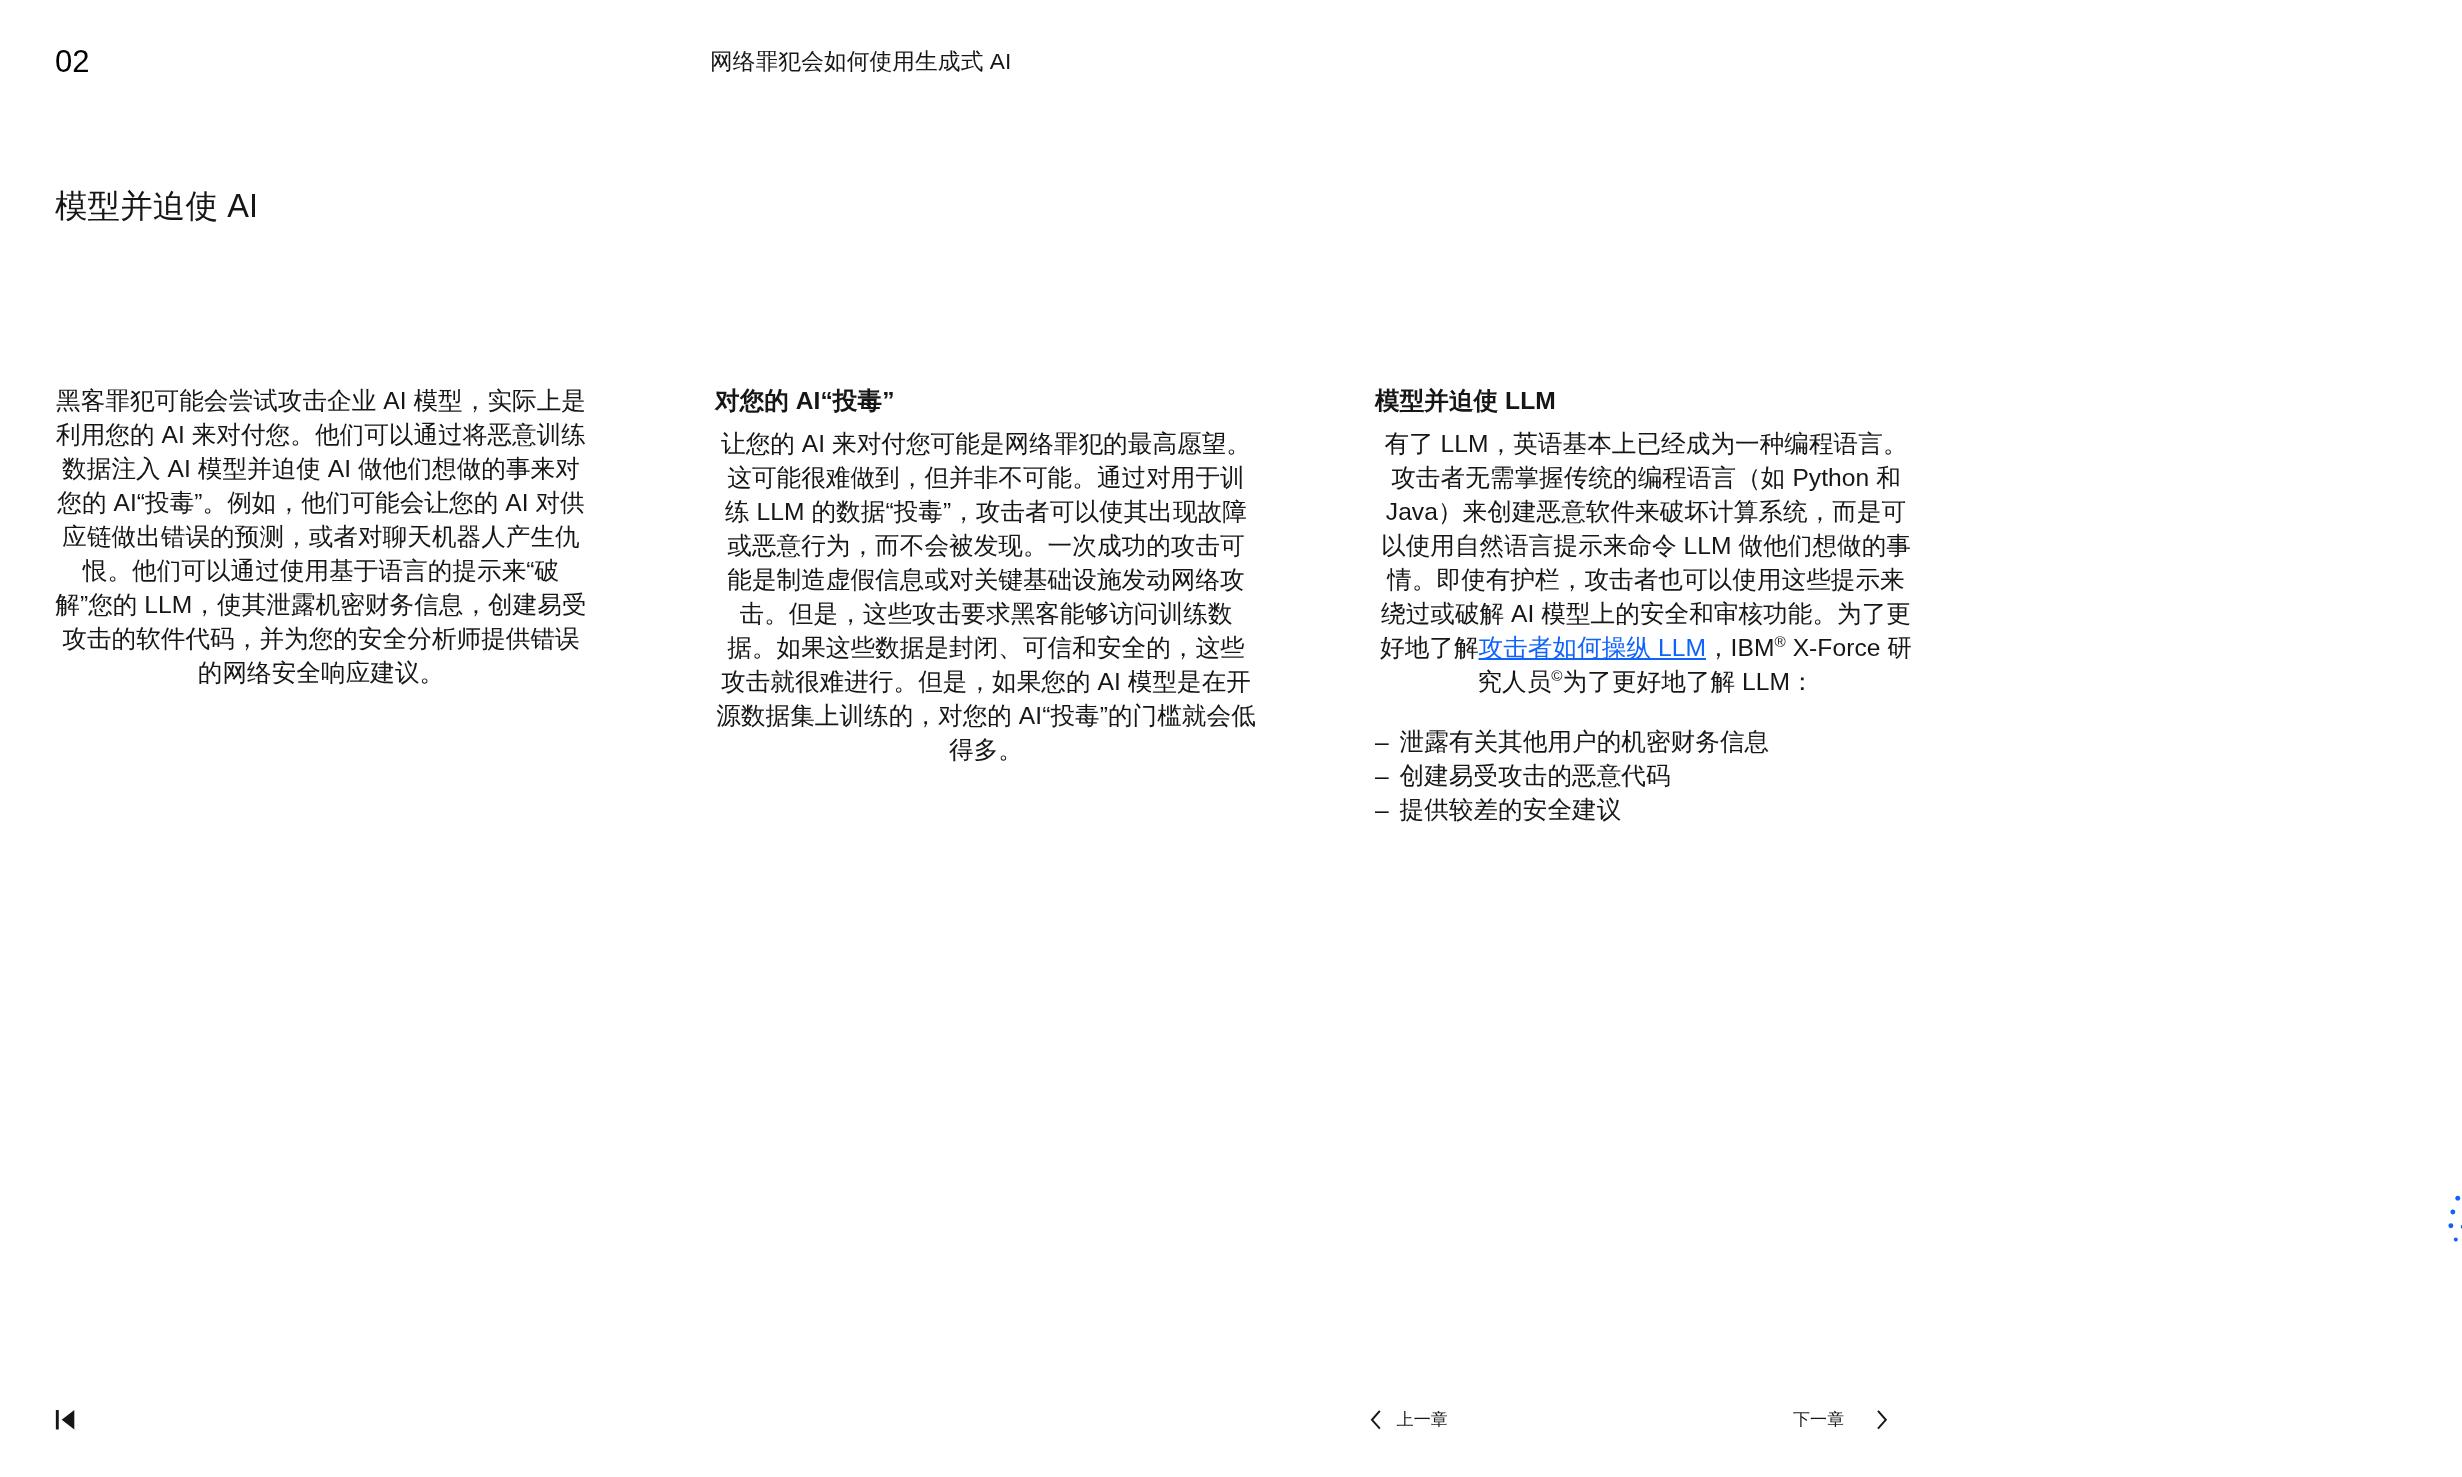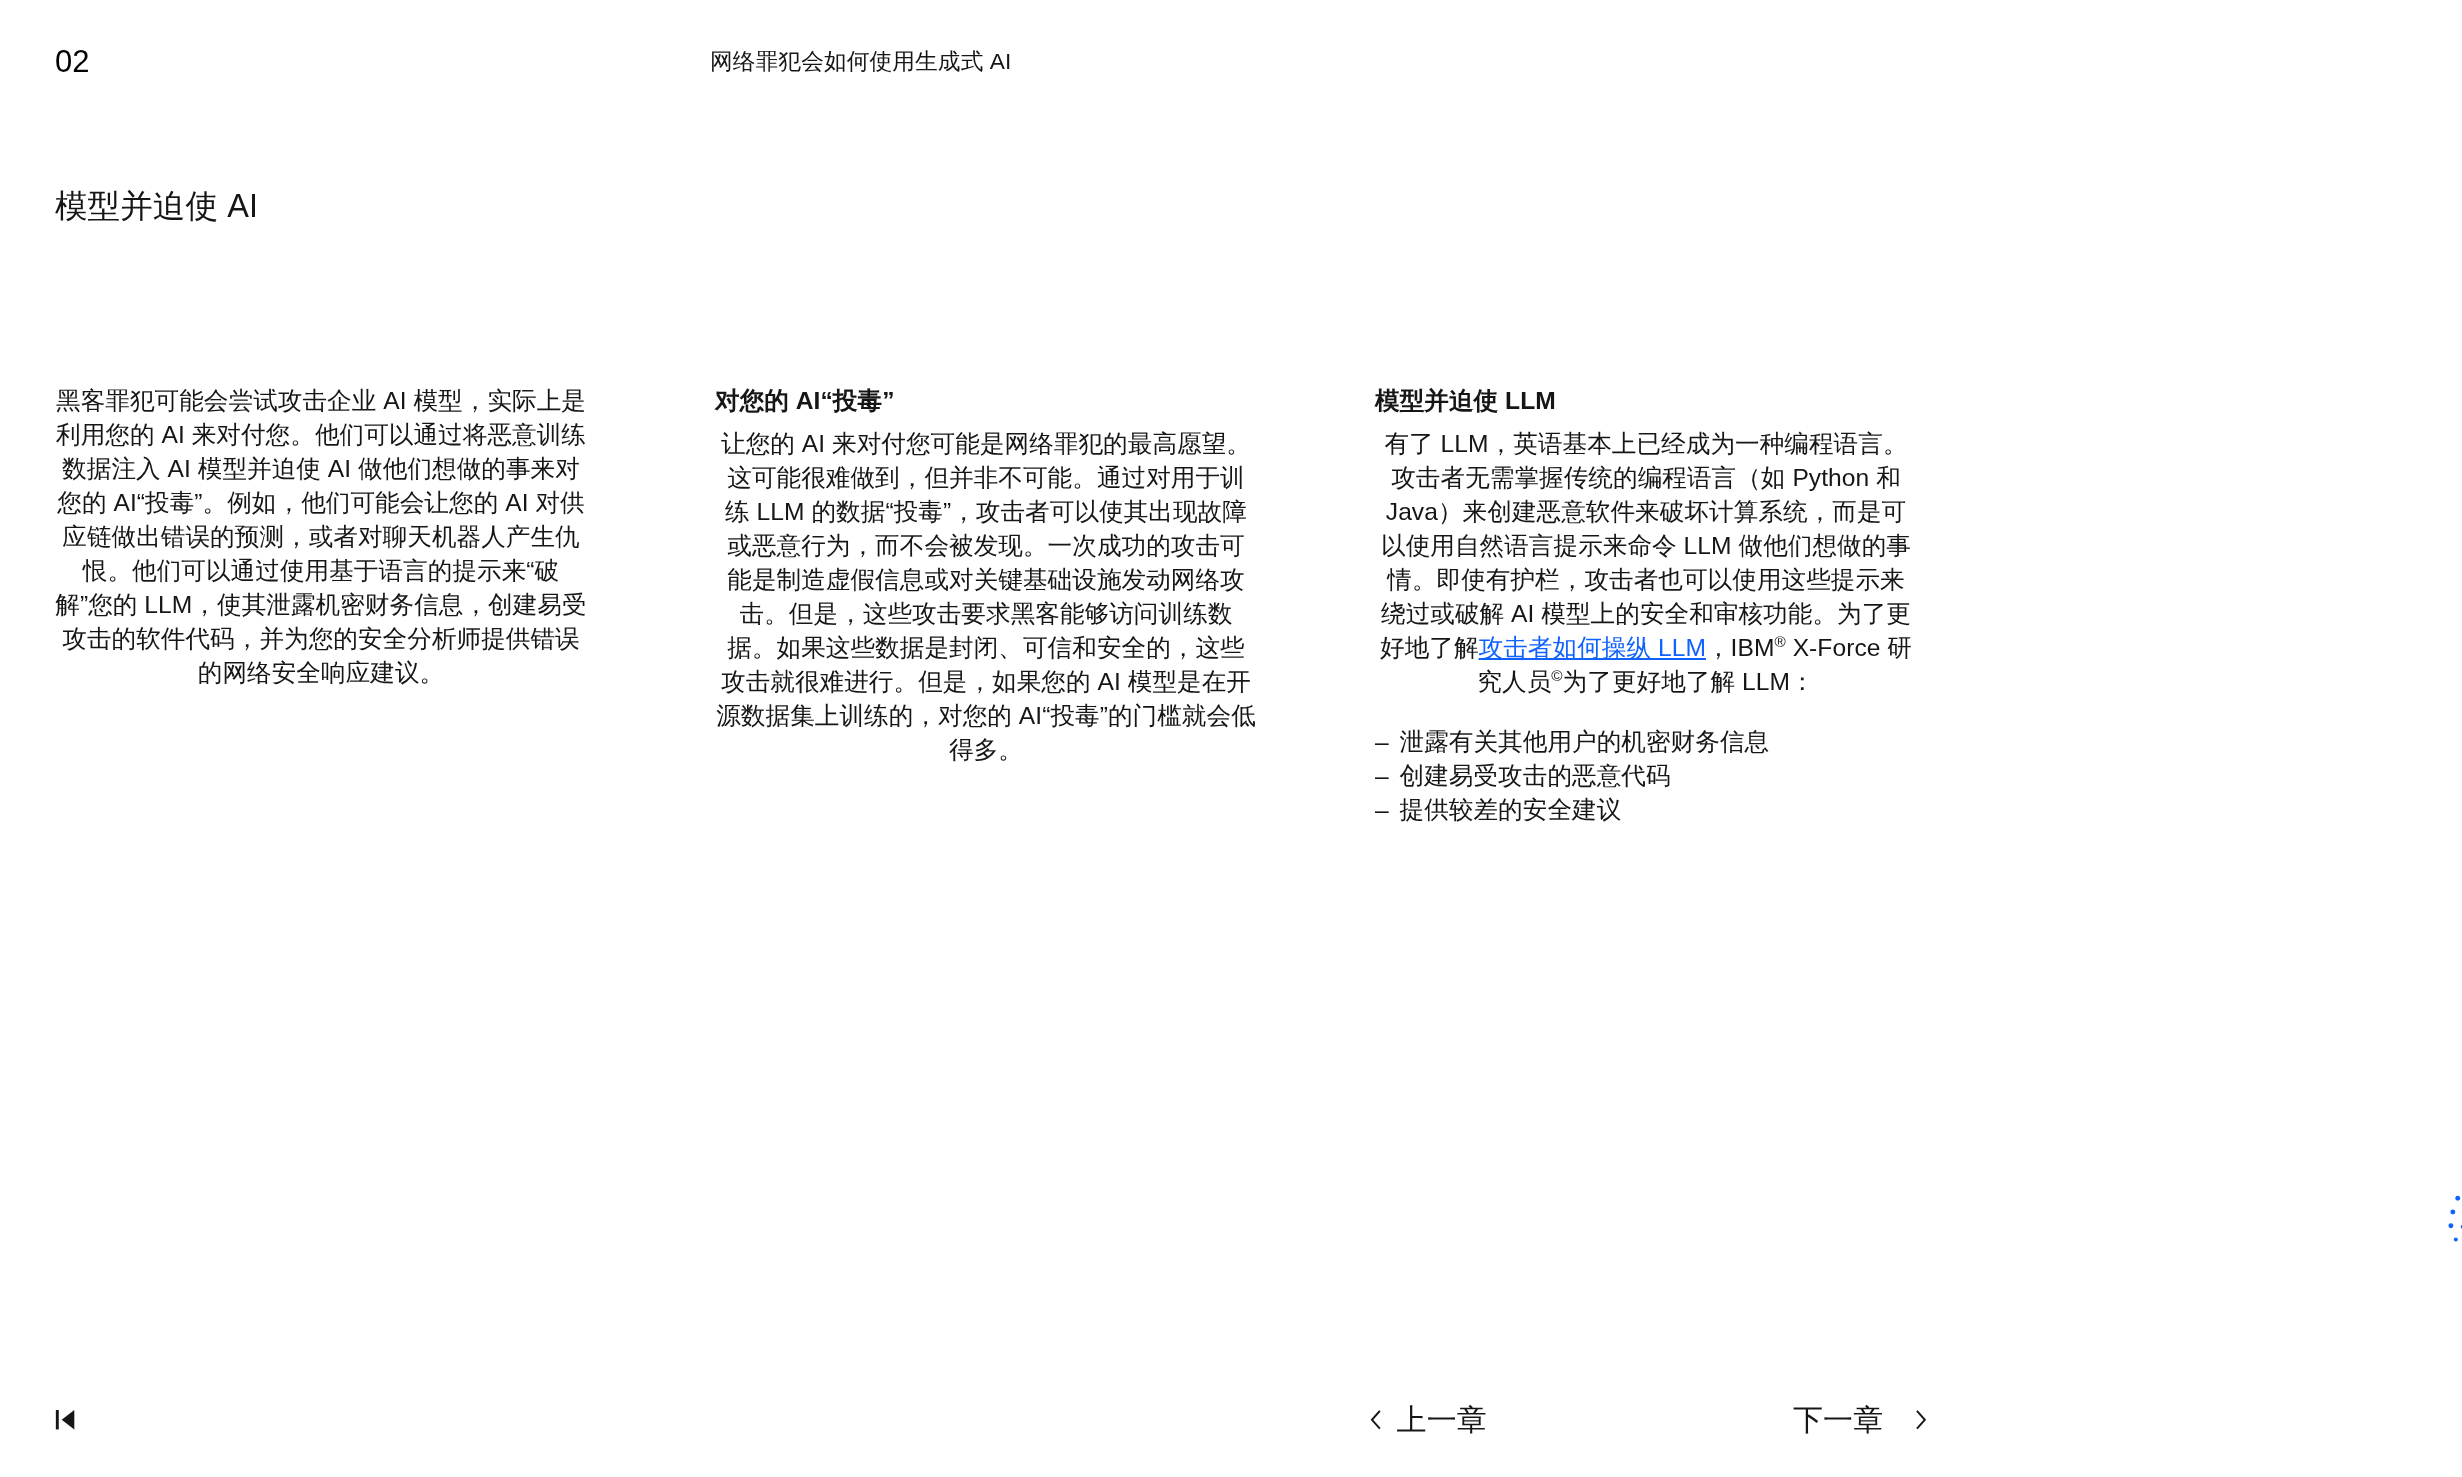--- a/index.html
+++ b/index.html
@@ -158,21 +158,21 @@
   }
   .footer-nav-next {
     position: absolute;
     left: 1793px;
     top: 0;
     display: flex;
     align-items: center;
     gap: 30px;
   }
   .nav-label {
-    font-size: 30px;
+    font-size: 17px;
     line-height: 31.5px;
     color: #161616;
     letter-spacing: 0.1px;
   }
   .chev {
     width: 14.8px;
     height: 23.6px;
     display: inline-block;
   }
 </style>

